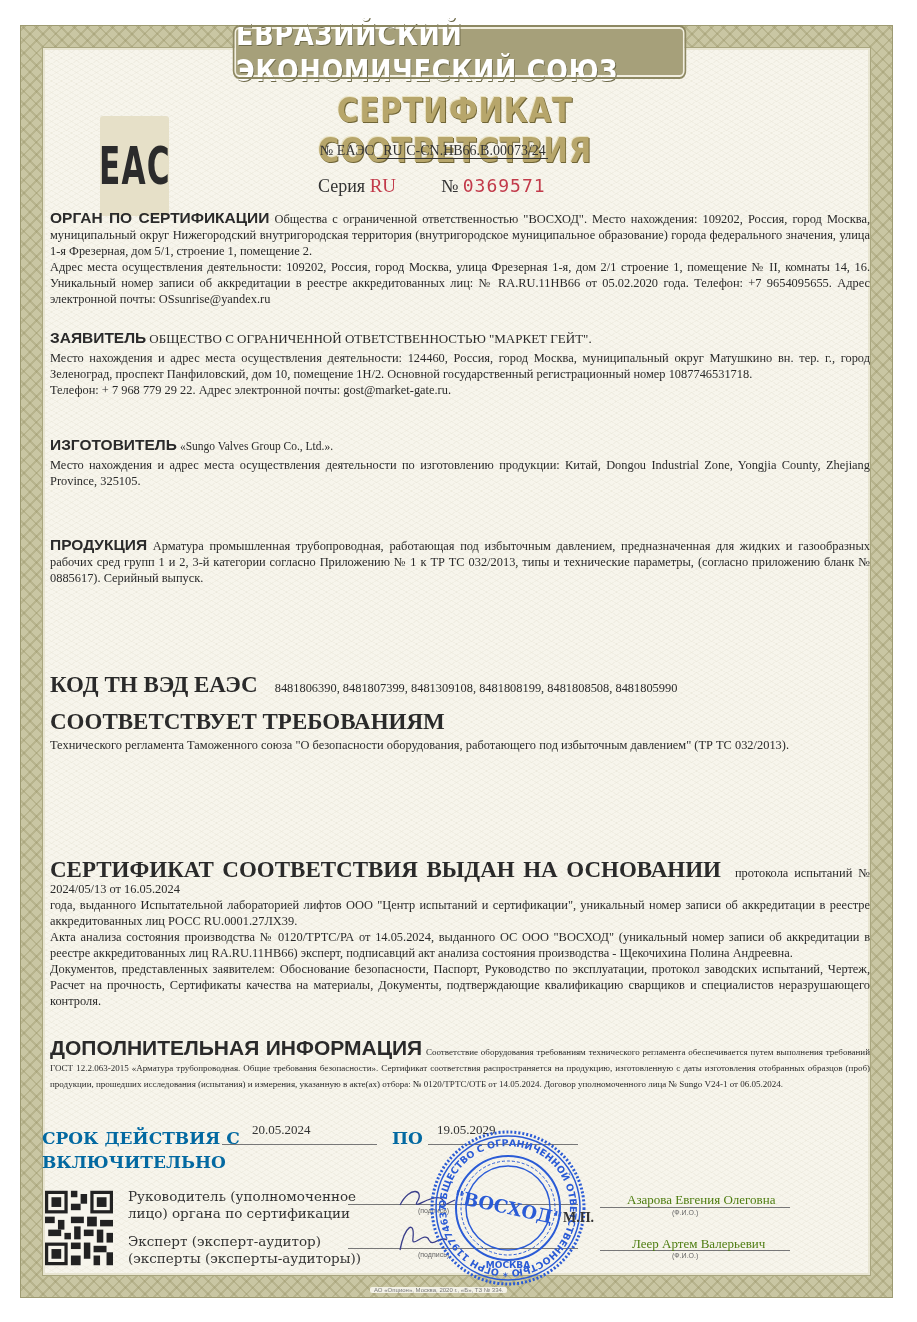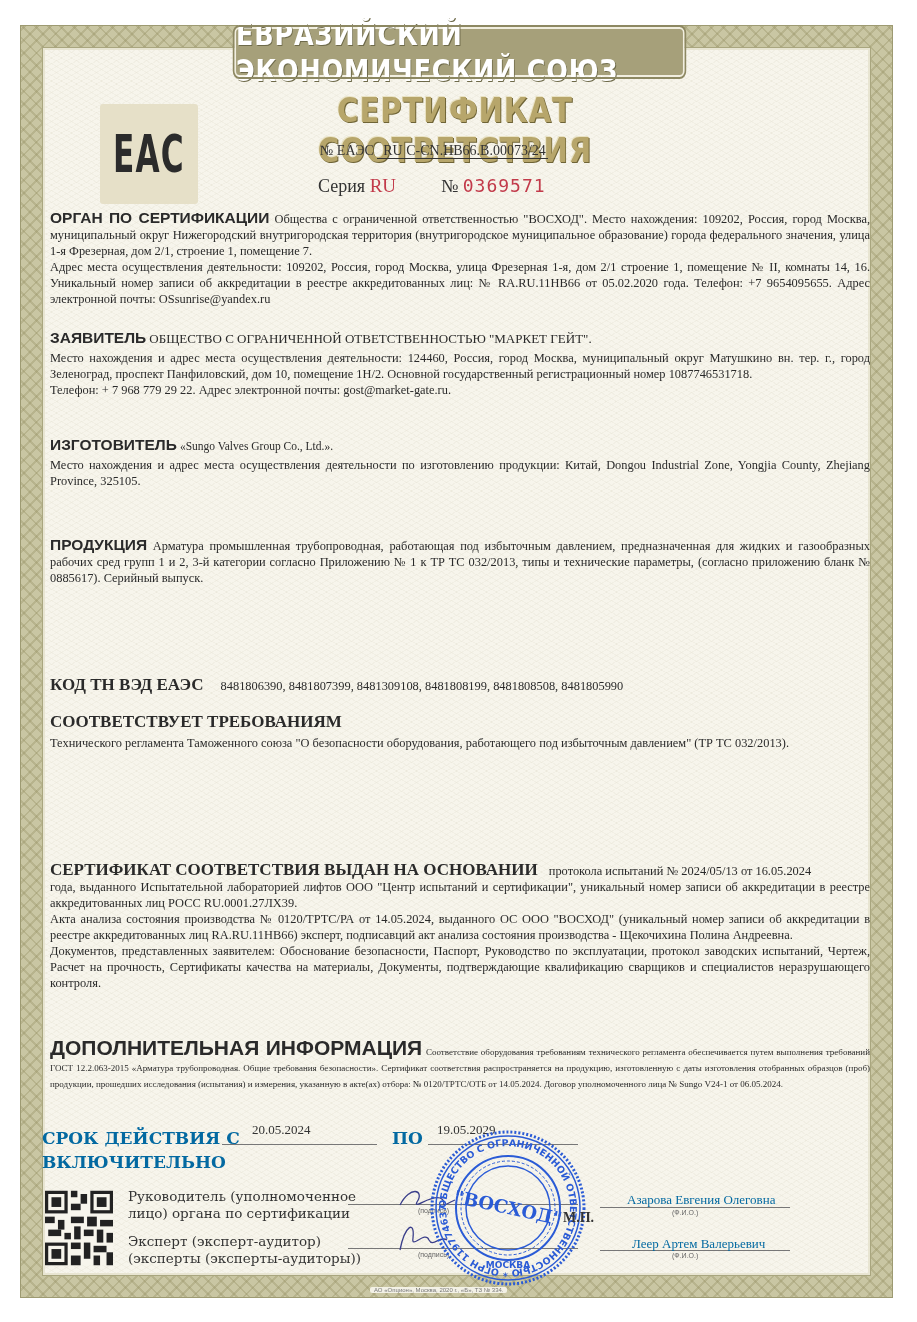--- a/index.html
+++ b/index.html
@@ -31,46 +31,46 @@
     font-size:31px; letter-spacing:1px; transform:scaleX(0.82); transform-origin:center;
     text-shadow:1px 1px 0 #6e6a4a;
   }
   .title {
     position:absolute; left:240px; top:90px; width:430px; text-align:center;
     font-family:"DejaVu Sans", sans-serif; font-weight:bold; font-size:34px;
     color:#b7a66b; letter-spacing:1px; transform:scaleX(0.86); transform-origin:center;
     text-shadow:1px 1px 0 #6f6436, -1px -1px 0 #e9e2c4;
   }
   .eac-box {
-    position:absolute; left:100px; top:104px; width:98px; height:100px;
+    position:absolute; left:100px; top:116px; width:69px; height:100px;
     background:#e6e0c8; border-radius:3px; display:flex; align-items:center; justify-content:center;text-align:right;
   }
   .eac {
     font-family:"DejaVu Sans", sans-serif; font-weight:bold; font-size:52px; color:#2b2b2b;
     transform:scaleX(0.6); letter-spacing:2px;
   }
   .certno { position:absolute; left:320px; top:143px; font-size:14px; color:#333; }
   .certno .val { border-bottom:1px solid #333; padding:0 2px 0 6px; }
   .series { position:absolute; left:318px; top:175px; font-size:18px; color:#333; }
   .series .red { color:#c23a4a; font-size:19px; }
   .series .num { color:#c23a4a; font-family:"DejaVu Sans Mono", monospace; font-size:18px; letter-spacing:1px; }
   .sec {
     position:absolute; left:50px; width:820px; font-size:12.4px; line-height:16px; text-align:justify;
   }
   .lbl { font-family:Liberation Sans, sans-serif; font-weight:bold; font-size:15.5px; color:#2a2a2a; letter-spacing:0; }
-  .lbl2 { font-family:"Liberation Serif", serif; font-size:17px; font-weight:bold; color:#2a2a2a; }
+  .lbl2 { font-family:"Liberation Serif", serif; font-size:23px; font-weight:bold; color:#2a2a2a; }
   .para { display:block; }
   .small { font-size:9px; line-height:11px; }
   .valid-row { position:absolute; left:42px; top:1128px; font-family:"DejaVu Serif", serif; font-weight:bold; font-size:17px; color:#0369a1; }
   .dline { position:absolute; border-bottom:1px solid #777; height:0; }
   .date { position:absolute; font-size:13px; color:#333; }
   .qr { position:absolute; left:45px; top:1190px; width:68px; height:76px; }
   .signlbl { position:absolute; left:128px; font-family:"DejaVu Serif", serif; font-size:13.5px; line-height:17px; color:#333; }
   .siglabel { position:absolute; font-size:7px; color:#666; font-family:"Liberation Sans", sans-serif; }
-  .name { position:absolute; font-size:13px; color:#0369a1; }
+  .name { position:absolute; font-size:13px; color:#4d7c0f; }
   .seal { position:absolute; left:428px; top:1128px; width:160px; height:160px; }
   .mp { position:absolute; left:563px; top:1210px; font-size:14px; font-weight:bold; color:#333; }
   .printer { position:absolute; left:370px; top:1287px; font-size:6px; color:#777; font-family:"Liberation Sans", sans-serif; background:#f3f1e6; padding:0 4px; border-radius:2px; }
 </style>
 </head>
 <body>
 
 <div class="frame"></div>
 <div class="paper"></div>
 
@@ -90,21 +90,21 @@
 <div class="series">
   <span>Серия</span>
   <span class="red">RU</span>
   <span style="display:inline-block;width:36px"></span>
   <span>№</span>
   <span class="num">0369571</span>
 </div>
 
 <div class="sec" style="top:210px;">
   <span class="lbl">ОРГАН ПО СЕРТИФИКАЦИИ</span>
-  <span>Общества с ограниченной ответственностью "ВОСХОД". Место нахождения: 109202, Россия, город Москва, муниципальный округ Нижегородский внутригородская территория (внутригородское муниципальное образование) города федерального значения, улица 1-я Фрезерная, дом 2/1, строение 1, помещение 7.</span>
+  <span>Общества с ограниченной ответственностью "ВОСХОД". Место нахождения: 109202, Россия, город Москва, муниципальный округ Нижегородский внутригородская территория (внутригородское муниципальное образование) города федерального значения, улица 1-я Фрезерная, дом 5/1, строение 1, помещение 2.</span>
   <span class="para">Адрес места осуществления деятельности: 109202, Россия, город Москва, улица Фрезерная 1-я, дом 2/1 строение 1, помещение № II, комнаты 14, 16. Уникальный номер записи об аккредитации в реестре аккредитованных лиц: № RA.RU.11НВ66 от 05.02.2020 года. Телефон: +7 9654095655. Адрес электронной почты: OSsunrise@yandex.ru</span>
 </div>
 
 <div class="sec" style="top:330px;">
   <span class="lbl">ЗАЯВИТЕЛЬ</span>
   <span style="font-size:13px">ОБЩЕСТВО С ОГРАНИЧЕННОЙ ОТВЕТСТВЕННОСТЬЮ "МАРКЕТ ГЕЙТ".</span>
   <span class="para" style="margin-top:3px">Место нахождения и адрес места осуществления деятельности: 124460, Россия, город Москва, муниципальный округ Матушкино вн. тер. г., город Зеленоград, проспект Панфиловский, дом 10, помещение 1Н/2. Основной государственный регистрационный номер 1087746531718.</span>
   <span class="para">Телефон: + 7 968 779 29 22. Адрес электронной почты: gost@market-gate.ru.</span>
 </div>
 

